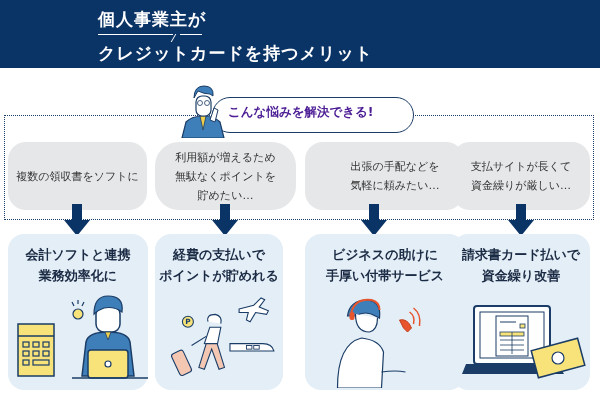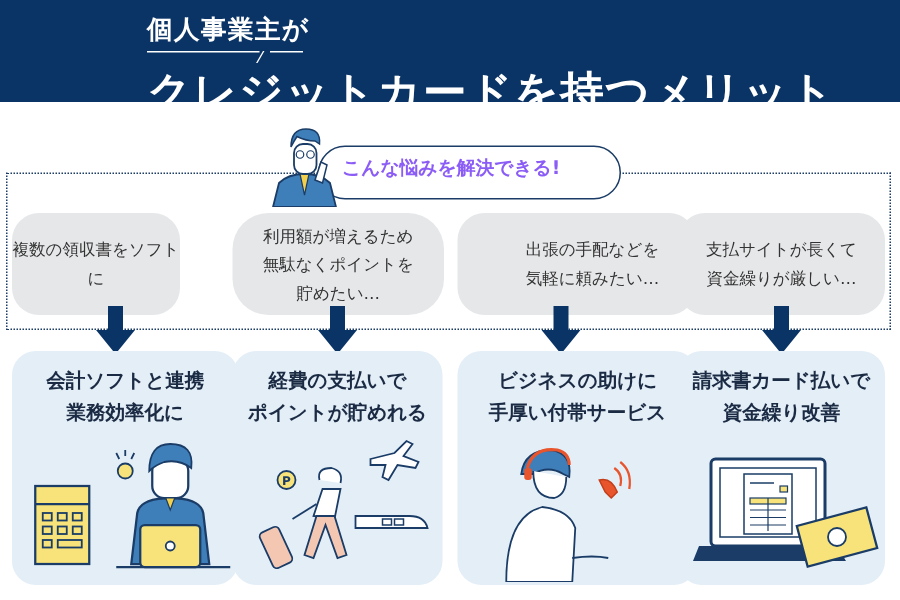--- a/index.html
+++ b/index.html
@@ -2,24 +2,24 @@
 <html><head>
 <meta charset="utf-8">
 <style>
   html,body{margin:0;padding:0;}
   body{width:600px;height:400px;background:#ffffff;position:relative;overflow:hidden;font-family:"DejaVu Sans","Liberation Sans",sans-serif;}
   .header{position:absolute;left:0;top:0;width:600px;height:68px;background:#0b3466;}
   .sub{position:absolute;left:98px;top:8px;color:#fff;font-size:17px;font-weight:bold;letter-spacing:1px;}
   .subline{position:absolute;left:98px;top:34px;width:75px;height:1px;background:#fff;}
   .subline2{position:absolute;left:180px;top:34px;width:22px;height:1px;background:#fff;}
   .subslash{position:absolute;left:173px;top:34px;width:1px;height:8px;background:#fff;transform:skewX(-30deg);}
-  .title{position:absolute;left:98px;top:42px;color:#fff;font-size:29px;font-weight:bold;letter-spacing:1px;white-space:nowrap;}
+  .title{position:absolute;left:98px;top:42px;color:#fff;font-size:17px;font-weight:bold;letter-spacing:1px;white-space:nowrap;}
   .dashbox{position:absolute;left:4px;top:115px;width:588px;height:103px;border:1.5px dotted #1a3c66;}
   .bubble{position:absolute;left:212px;top:97px;width:200px;height:34px;background:#fff;border:1.5px solid #1a3c66;border-radius:18px;}
-  .bubble-text{position:absolute;left:228px;top:104px;font-size:12.5px;font-weight:bold;color:#8b5cf6;white-space:nowrap;}
+  .bubble-text{position:absolute;left:228px;top:104px;font-size:12.5px;font-weight:bold;color:#4c1d95;white-space:nowrap;}
   .person{position:absolute;left:180px;top:82px;width:46px;height:56px;}
   .pill{position:absolute;top:142px;height:68px;background:#e6e7e9;border-radius:18px;display:flex;align-items:center;justify-content:center;text-align:center;font-size:11px;line-height:19px;color:#333;}
   .arrow{position:absolute;top:204px;width:26px;height:32px;}
   .card{position:absolute;top:234px;height:156px;background:#e3eef7;border-radius:16px;}
   .card-title{position:absolute;left:0;right:0;top:10px;text-align:center;font-size:13px;line-height:21px;font-weight:bold;color:#1c2b44;}
   .illus{position:absolute;left:0;top:58px;width:100%;height:96px;}
 </style>
 </head>
 <body>
 
@@ -39,21 +39,21 @@
 <svg class="person" viewBox="0 0 46 56">
   <path d="M2 56 L6 40 Q12 34 23 34 Q34 34 40 40 L44 56 Z" fill="#3f7fb9" stroke="#1a3c66" stroke-width="1.2"></path>
   <path d="M20 34 L23 48 L26 34 Z" fill="#f2d04b" stroke="#1a3c66" stroke-width="0.8"></path>
   <rect x="16" y="14" width="15" height="20" rx="6" fill="#fff" stroke="#1a3c66" stroke-width="1.2"></rect>
   <path d="M14 16 Q14 4 24 4 Q34 4 33 14 L30 12 Q24 12 18 9 Q16 12 14 16 Z" fill="#3f7fb9" stroke="#1a3c66" stroke-width="1"></path>
   <circle cx="20" cy="21" r="2.5" fill="none" stroke="#1a3c66" stroke-width="0.8"></circle>
   <circle cx="27" cy="21" r="2.5" fill="none" stroke="#1a3c66" stroke-width="0.8"></circle>
   <path d="M30 38 L34 26 L38 28 L35 40 Z" fill="#fff" stroke="#1a3c66" stroke-width="1"></path>
 </svg>
 
-<div class="pill" style="left:8px;width:112px;">
+<div class="pill" style="left:8px;width:139px;font-family:Liberation Serif, serif;">
   <div>
       <div>複数の領収書をソフトに</div>
     </div>
 </div>
 <div class="pill" style="left:155px;width:141px;border-radius:24px;">
   <div>
       <div>利用額が増えるため</div>
       <div>無駄なくポイントを</div>
       <div>貯めたい…</div>
     </div>
@@ -77,21 +77,21 @@
 <svg class="arrow" style="left:212px;" viewBox="0 0 26 32">
     <path d="M8 0 H18 V16 H26 L13 32 L0 16 H8 Z" fill="#0b3466"></path>
   </svg>
 <svg class="arrow" style="left:361px;" viewBox="0 0 26 32">
     <path d="M8 0 H18 V16 H26 L13 32 L0 16 H8 Z" fill="#0b3466"></path>
   </svg>
 <svg class="arrow" style="left:508px;" viewBox="0 0 26 32">
     <path d="M8 0 H18 V16 H26 L13 32 L0 16 H8 Z" fill="#0b3466"></path>
   </svg>
 
-<div class="card" style="left:8px;width:140px;padding-left:11px;">
+<div class="card" style="left:8px;width:140px;">
   <div class="card-title">
     <div>会計ソフトと連携</div>
     <div>業務効率化に</div>
   </div>
   <svg class="illus" viewBox="0 0 140 96">
     <rect x="10" y="32" width="36" height="52" fill="#f7e37a" stroke="#1a3c66" stroke-width="1.5"></rect>
     <line x1="10" y1="44" x2="46" y2="44" stroke="#1a3c66" stroke-width="1.5"></line>
     <g fill="none" stroke="#1a3c66" stroke-width="1.2">
       <rect x="15" y="50" width="6" height="5"></rect>
         <rect x="25" y="50" width="6" height="5"></rect>
@@ -107,21 +107,21 @@
     <path d="M78 50 Q80 40 100 40 Q120 40 122 50 L126 84 H74 Z" fill="#3f7fb9" stroke="#1a3c66" stroke-width="1.5"></path>
     <rect x="88" y="14" width="24" height="26" rx="8" fill="#fff" stroke="#1a3c66" stroke-width="1.5"></rect>
     <path d="M86 22 Q86 4 100 4 Q116 4 114 20 Q106 14 96 16 Q90 18 86 22 Z" fill="#3f7fb9" stroke="#1a3c66" stroke-width="1.2"></path>
     <path d="M97 40 L100 48 L103 40 Z" fill="#f2d04b" stroke="#1a3c66" stroke-width="0.8"></path>
     <rect x="80" y="58" width="40" height="28" rx="3" fill="#f7e37a" stroke="#1a3c66" stroke-width="1.5"></rect>
     <circle cx="100" cy="72" r="3" fill="#fff" stroke="#1a3c66" stroke-width="1.2"></circle>
     <line x1="64" y1="86" x2="140" y2="86" stroke="#1a3c66" stroke-width="1.5"></line>
   </svg>
 </div>
 
-<div class="card" style="left:155px;width:140px;">
+<div class="card" style="left:155px;width:128px;">
   <div class="card-title">
     <div>経費の支払いで</div>
     <div>ポイントが貯めれる</div>
   </div>
   <svg class="illus" viewBox="0 0 140 96">
     <circle cx="36" cy="28" r="6" fill="#f7e37a" stroke="#1a3c66" stroke-width="1.2"></circle>
     <text x="33" y="31" font-size="8" font-weight="bold" fill="#1a3c66" font-family="DejaVu Sans, sans-serif">P</text>
     <path d="M92 14 L108 10 L116 2 L120 4 L114 12 L124 16 L122 20 L110 18 L104 28 L100 26 L102 18 L92 18 Z" fill="#fff" stroke="#1a3c66" stroke-width="1.2"></path>
     <path d="M82 52 H118 Q128 52 130 60 H82 Z" fill="#fff" stroke="#1a3c66" stroke-width="1.2"></path>
     <rect x="100" y="54" width="6" height="4" fill="none" stroke="#1a3c66"></rect>

